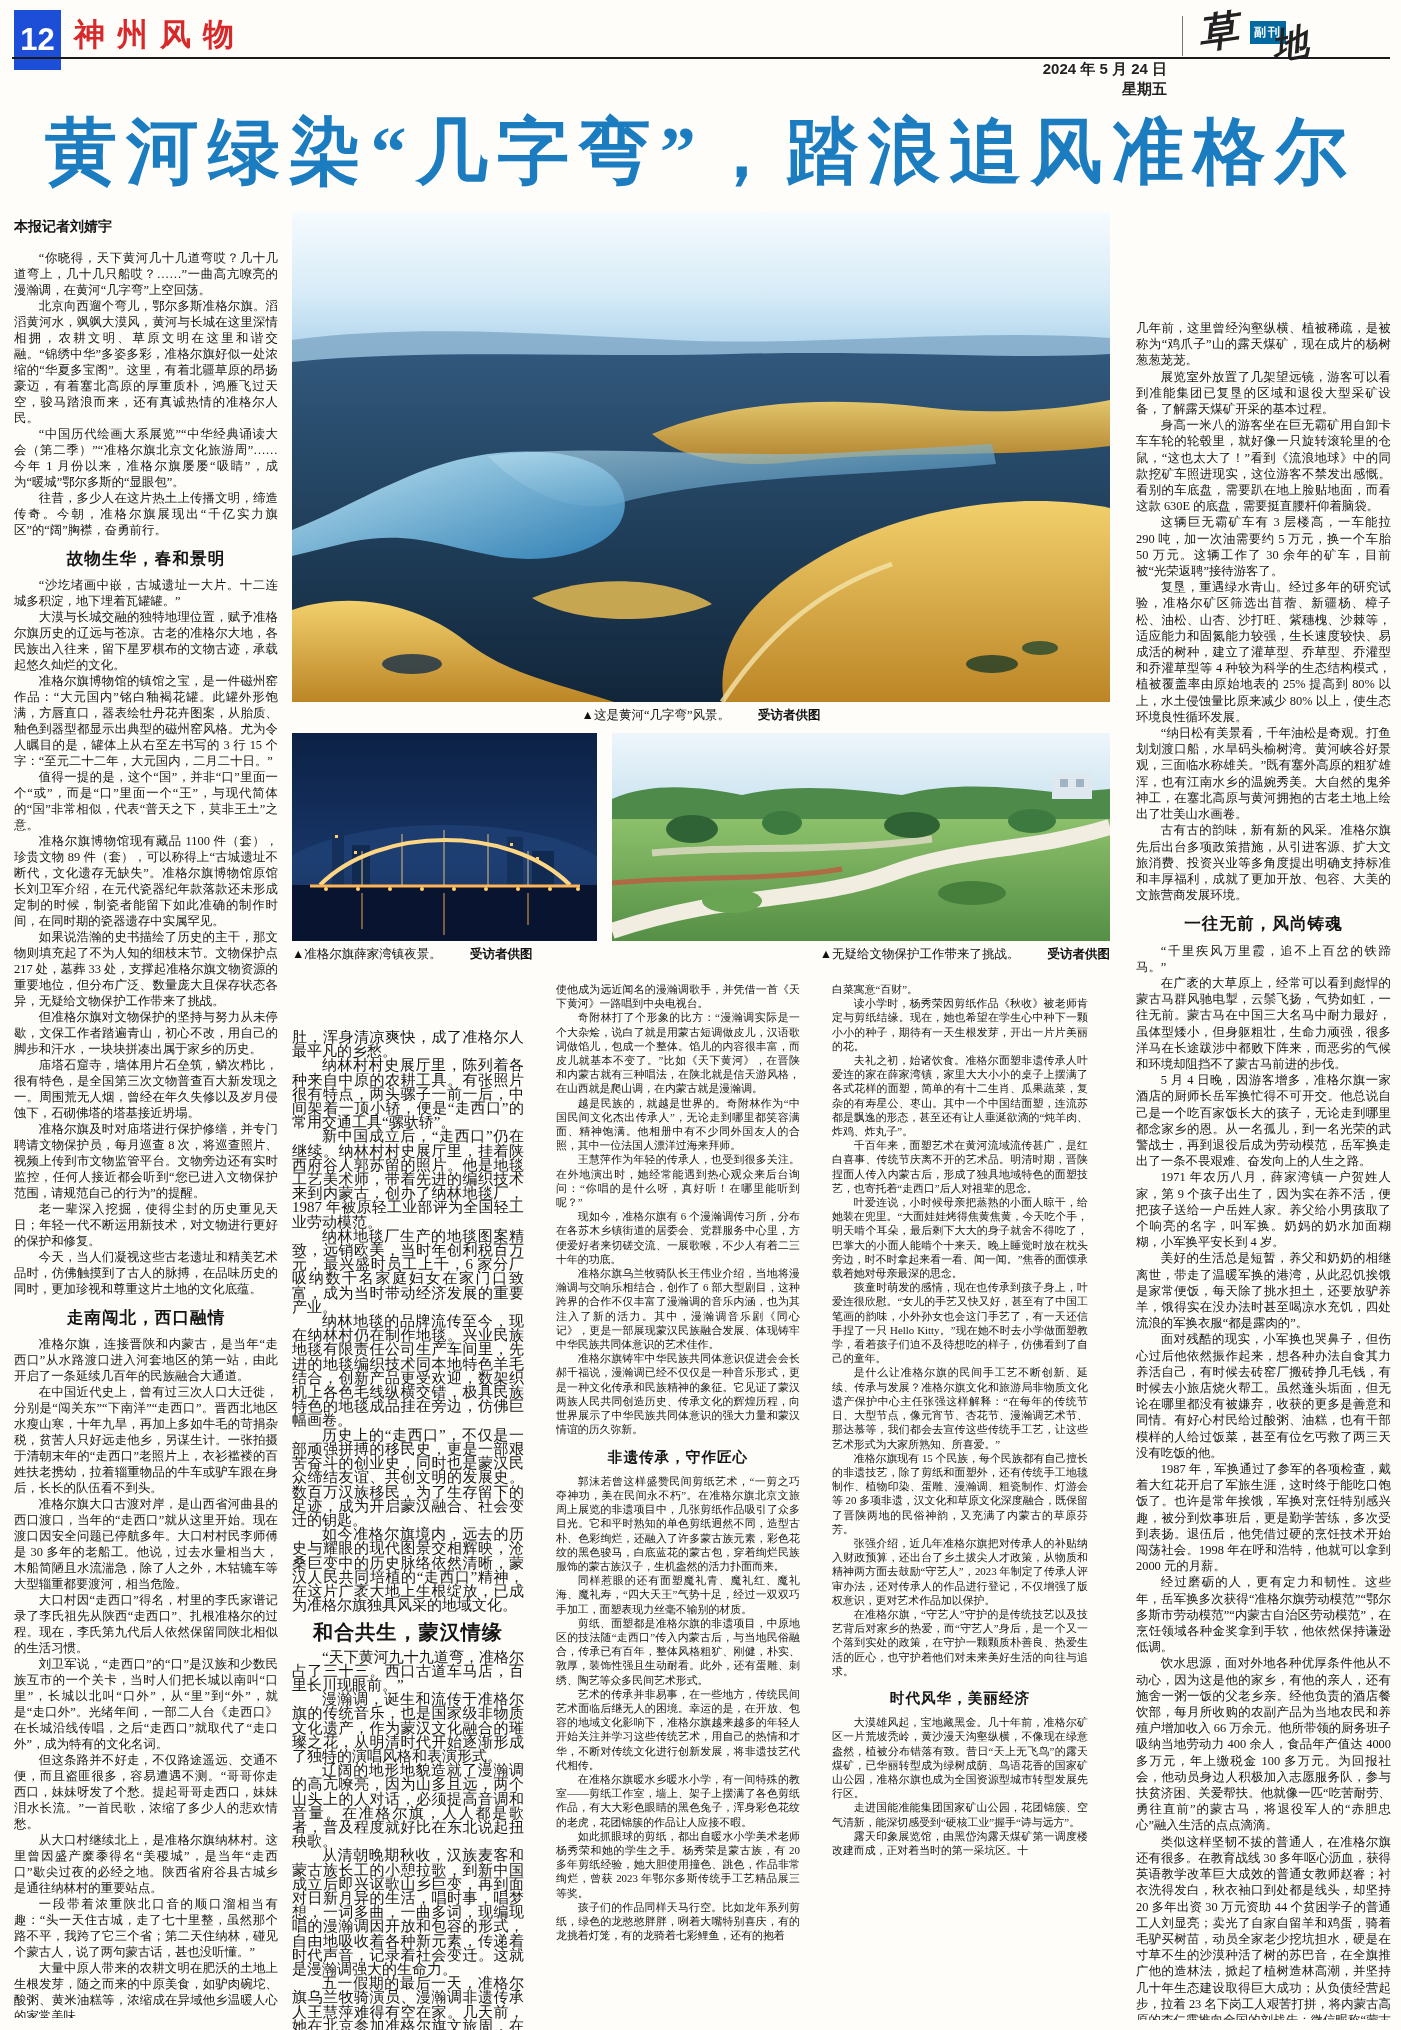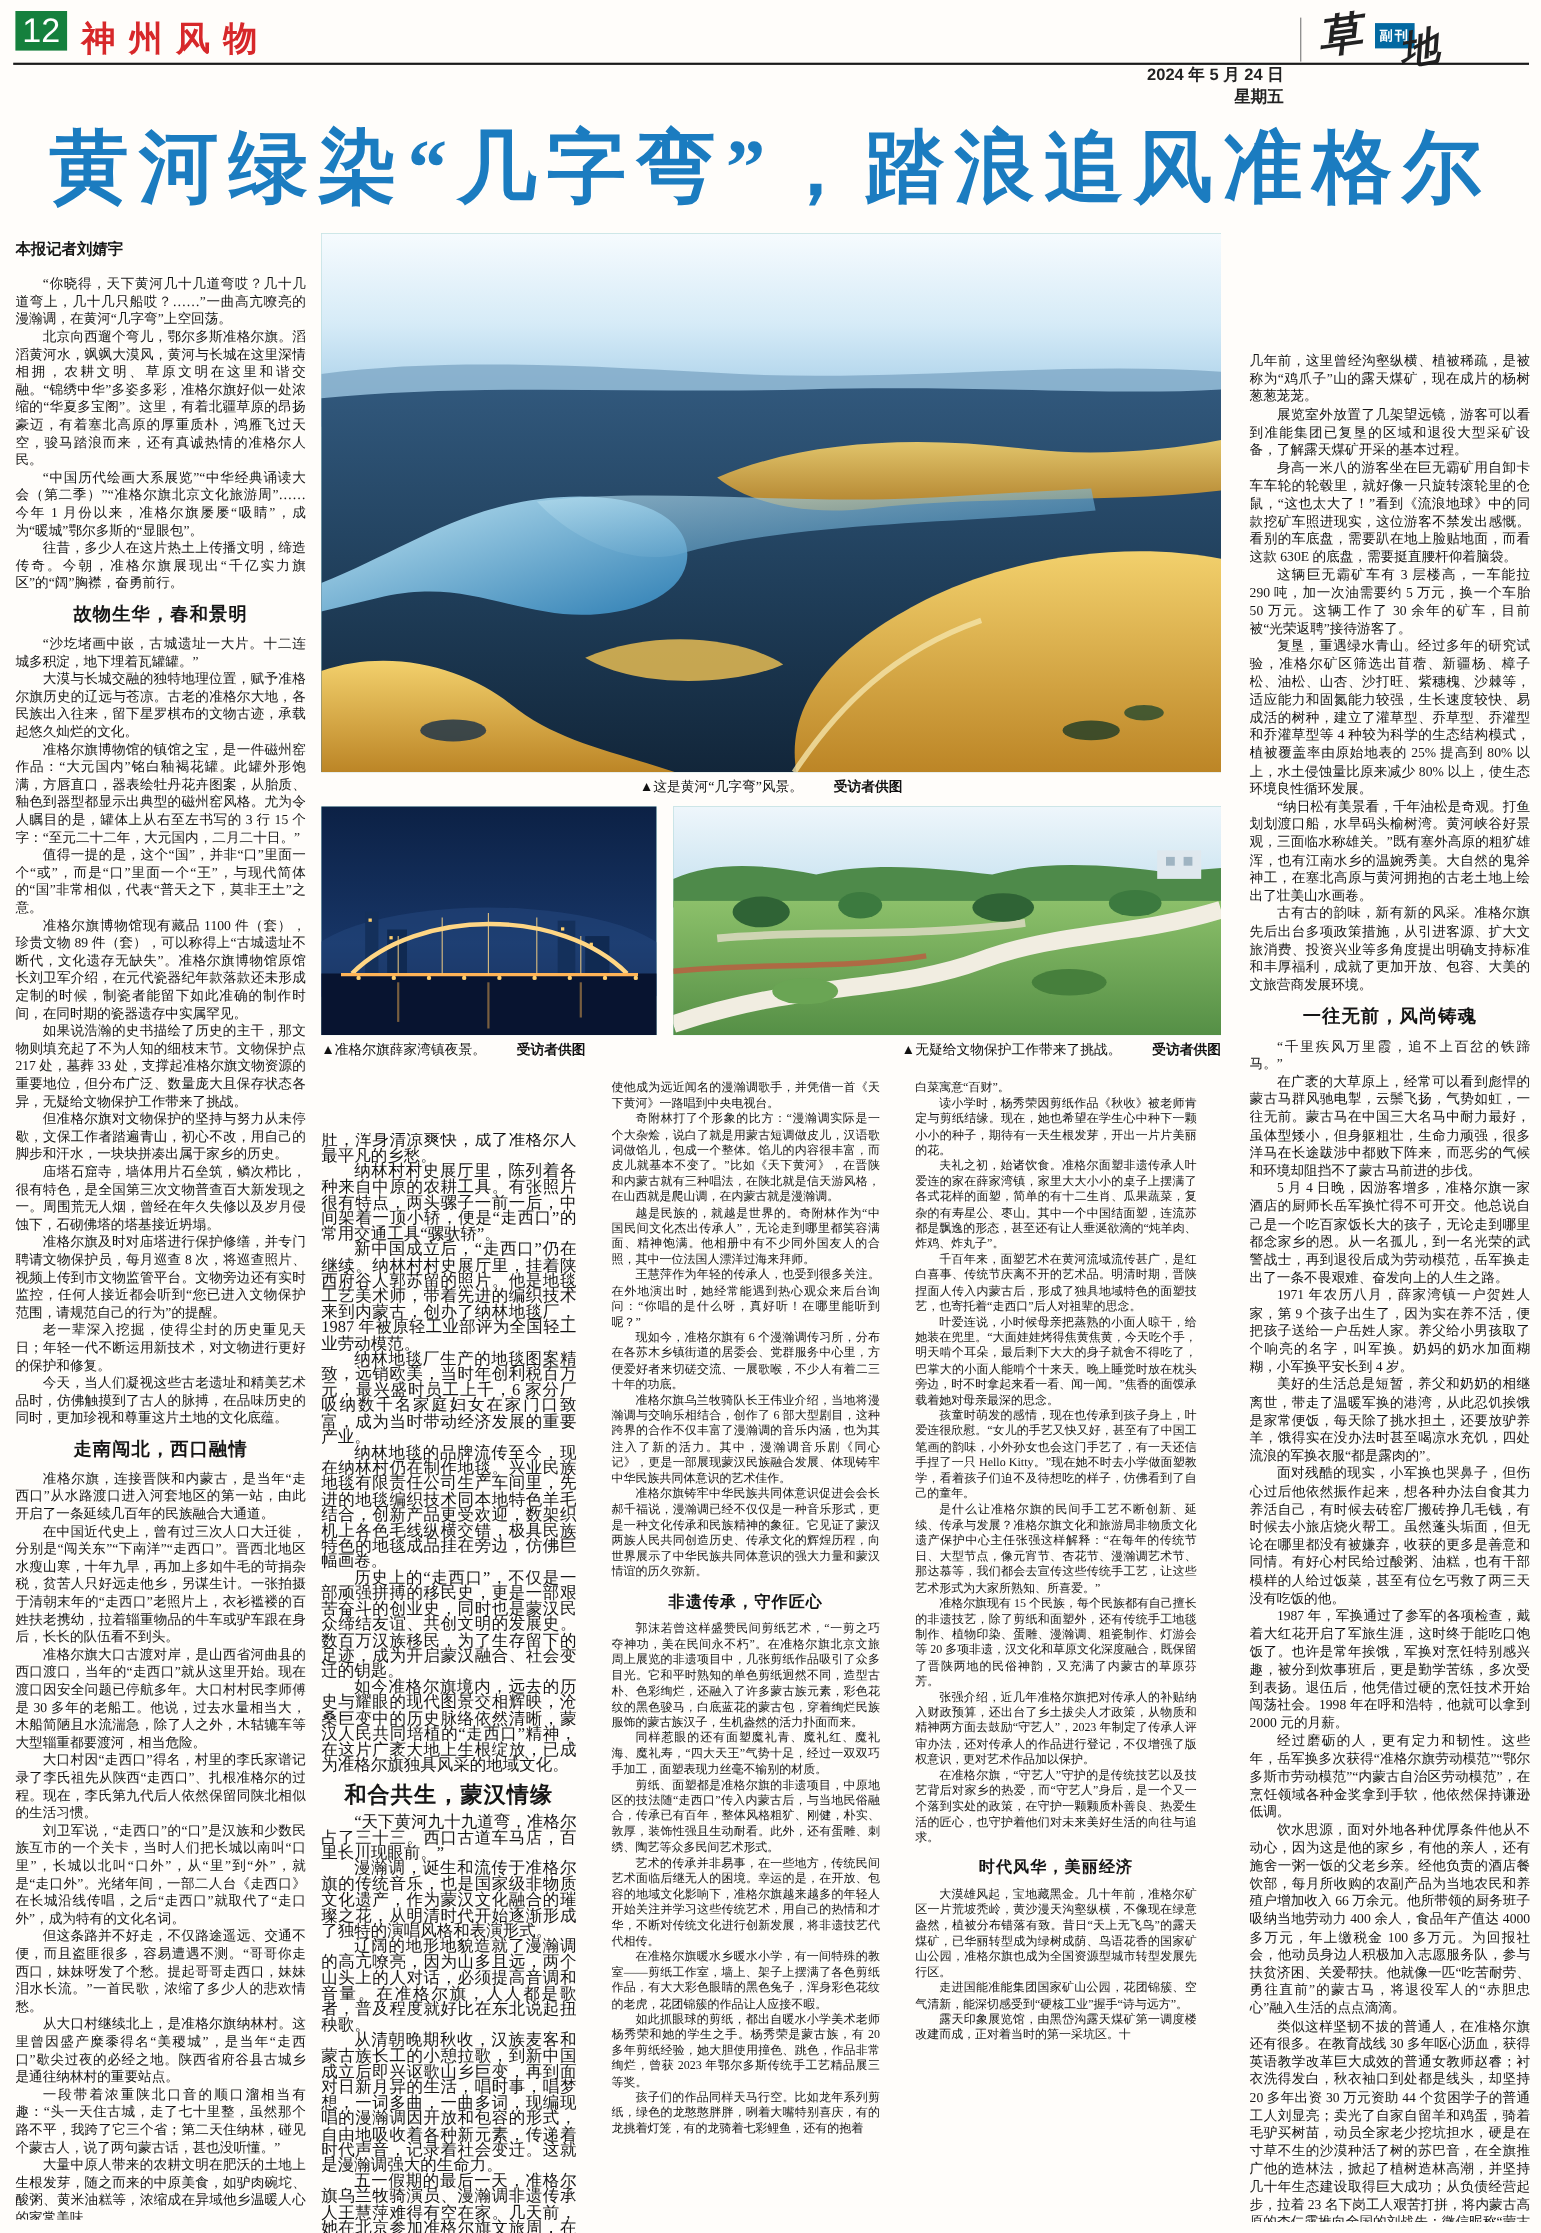--- a/index.html
+++ b/index.html
@@ -1,20 +1,20 @@
 <!DOCTYPE html>
 <html><head>
 <meta charset="utf-8">
 <style>
   html,body{margin:0;padding:0;background:#e9e9e9;}
   #page{position:relative;width:1401px;height:2030px;background:#fffdfa;margin:0 auto;
         font-family:"Liberation Serif","DejaVu Serif",serif;overflow:hidden;}
   
-  .page-num{position:absolute;left:14px;top:10px;width:47px;height:36px;background:#15803d;
-            color:#fff;font-family:"Liberation Sans",sans-serif;font-weight:normal;font-size:31px;
+  .page-num{position:absolute;left:14px;top:10px;width:47px;height:60px;background:#1d4ed8;
+            color:#fff;font-family:"Liberation Sans",sans-serif;font-weight:bold;font-size:31px;
             display:flex;align-items:center;justify-content:center;}
   .section-name{position:absolute;left:74px;top:14px;color:#d7282a;font-weight:bold;
                 font-size:31px;letter-spacing:12px;}
   .header-rule{position:absolute;left:12px;right:11px;top:57px;height:2px;background:#1a1a1a;}
   .date-block{position:absolute;left:930px;top:15px;width:237px;text-align:right;
               font-family:"Liberation Sans",sans-serif;font-size:15px;color:#222;line-height:20px;font-weight:bold;margin-top:44px;}
   .header-divider{position:absolute;left:1182px;top:16px;width:1px;height:40px;background:#777;}
   .masthead{position:absolute;left:1198px;top:4px;width:190px;height:56px;}
   .masthead .mc1{position:absolute;left:0;top:0;font-size:40px;font-weight:bold;font-style:italic;
                  transform:rotate(-8deg);color:#222;}

